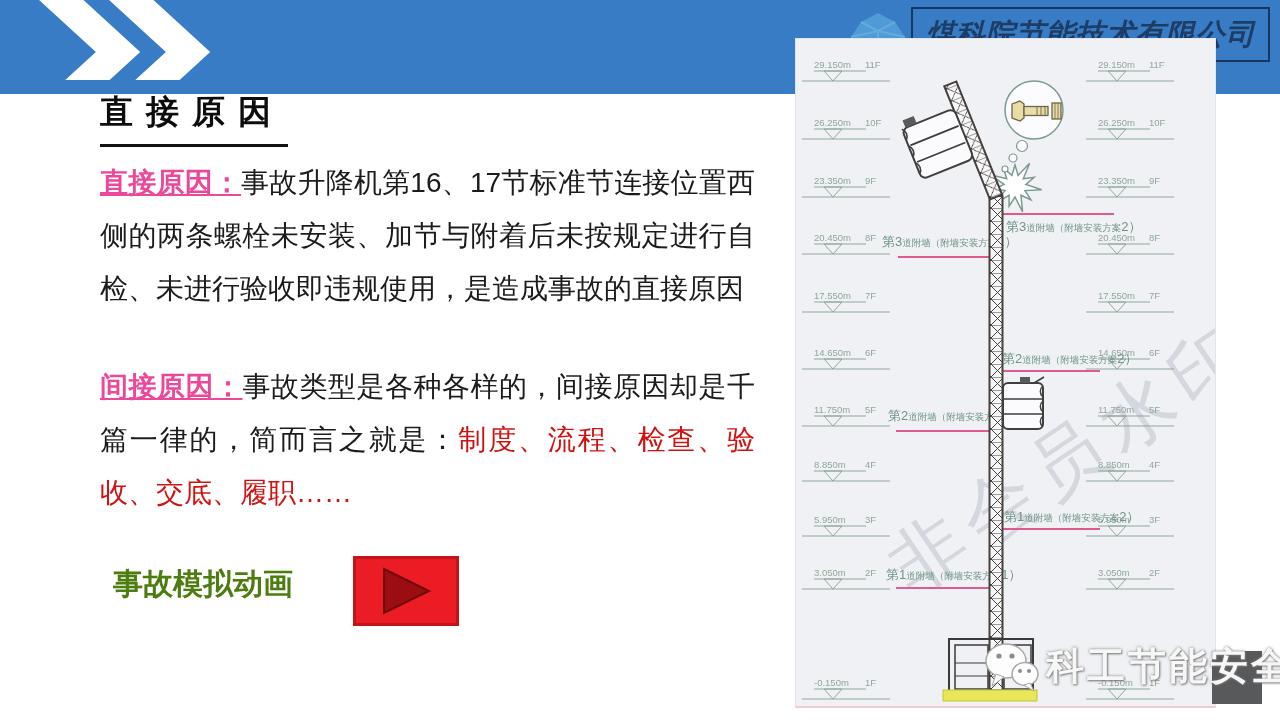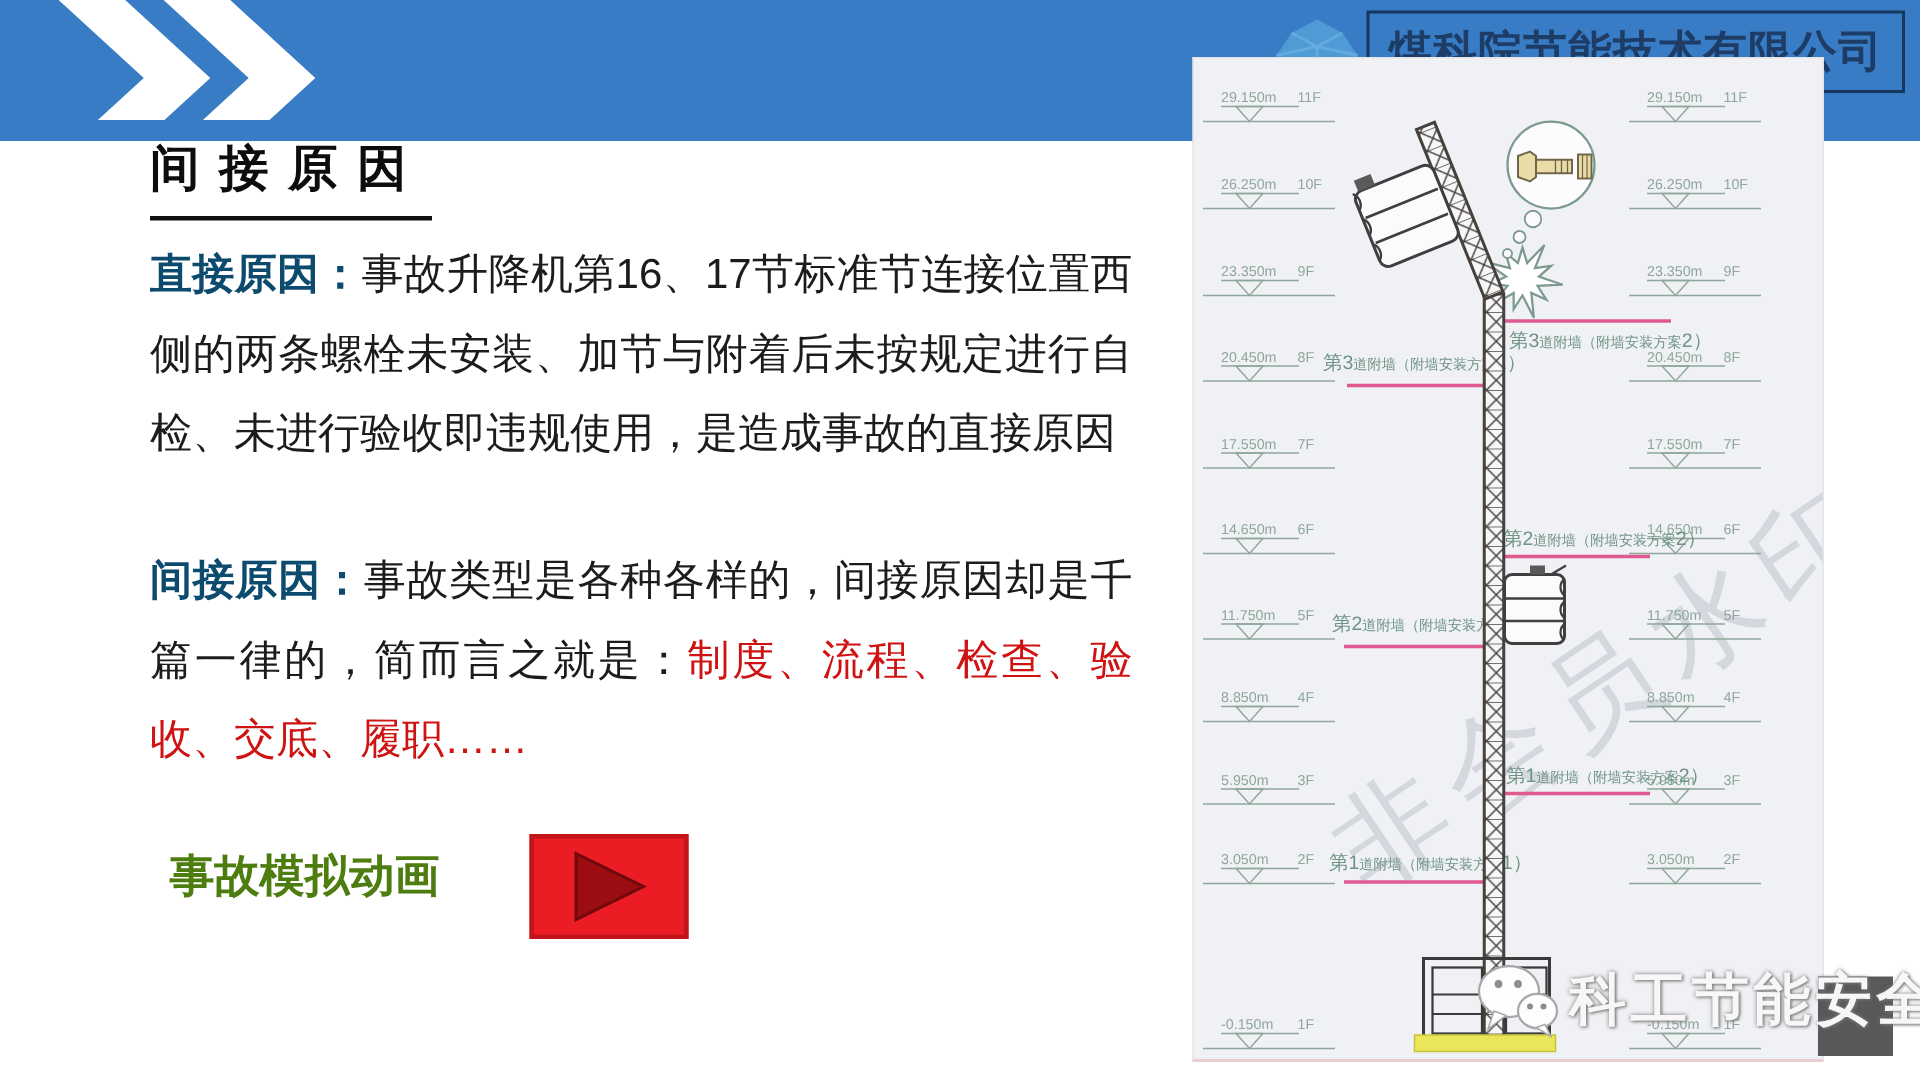--- a/index.html
+++ b/index.html
@@ -1,36 +1,36 @@
 <!DOCTYPE html>
 <html><head>
 <meta charset="utf-8">
 <style>
   html,body{margin:0;padding:0;}
   body{width:1280px;height:720px;background:#ffffff;overflow:hidden;
        font-family:"Liberation Sans","DejaVu Sans",sans-serif;position:relative;}
   .slide{position:absolute;inset:0;}
 
   
-  .header{position:absolute;left:0;top:0;width:1280px;height:94px;background:#377cc4;z-index:1;}
+  .header{position:absolute;left:0;top:0;width:1280px;height:94px;background:#377cc4;z-index:1;font-style:italic;}
   .chevrons{position:absolute;left:28px;top:0;}
   .company-box{position:absolute;right:10px;top:7px;width:355px;height:51px;
        border:2px solid #16375f;display:flex;align-items:center;justify-content:center;}
   .company-box span{font-size:29px;font-weight:600;color:#1d3c66;letter-spacing:1px;white-space:nowrap;}
   .logo{position:absolute;right:374px;top:11px;}
 
   
   .title-wrap{position:absolute;left:100px;top:90px;z-index:2;}
   .title-wrap h1{margin:0;font-size:33px;font-weight:800;color:#0d0d0d;letter-spacing:13px;
        border-bottom:3.5px solid #111;padding:0 4px 9px 0;display:inline-block;}
 
   
   .para{position:absolute;left:100px;width:655px;margin:0;font-size:28px;line-height:53px;
        color:#1c1c1c;text-align:justify;z-index:2;}
-  .para b{font-weight:800;color:#0c4a6e;}
+  .para b{font-weight:800;color:#ec4899;text-decoration:underline;}
   .p1{top:156px;}
   .p2{top:360px;}
   .red{color:#cf1212;}
 
   .anim-label{position:absolute;left:113px;top:564px;font-size:30px;font-weight:800;color:#4d7c0f;z-index:2;}
   .play{position:absolute;left:353px;top:556px;width:106px;height:70px;background:#ec1c24;
        border:3px solid #c2141b;display:flex;align-items:center;justify-content:center;
        padding:0;cursor:pointer;z-index:2;}
 
   
@@ -59,21 +59,21 @@
         <polygon points="28,2 45,11 55,26 28,42 1,26 11,11" fill="#4f9bd6"></polygon>
         <path d="M11,11 L28,20 L45,11 M28,20 L28,42 M1,26 L28,20 L55,26" fill="none" stroke="#64aade" stroke-width="2"></path>
       </svg>
     </div>
     <div class="company-box">
       <span>煤科院节能技术有限公司</span>
     </div>
   </div>
 
   <div class="title-wrap">
-    <h1>间接原因</h1>
+    <h1>直接原因</h1>
   </div>
 
   <p class="para p1"><b>直接原因：</b><span>事故升降机第16、17节标准节连接位置西侧的两条螺栓未安装、加节与附着后未按规定进行自检、未进行验收即违规使用，是造成事故的直接原因</span></p>
 
   <p class="para p2"><b>间接原因：</b><span>事故类型是各种各样的，间接原因却是千篇一律的，简而言之就是：</span><span class="red">制度、流程、检查、验收、交底、履职……</span></p>
 
   <div class="anim-label">事故模拟动画</div>
   <button class="play">
     <svg width="62" height="50" viewBox="0 0 62 50">
       <polygon points="9,3 54,25 9,47" fill="#9c0d12" stroke="#6f090d" stroke-width="2"></polygon>

